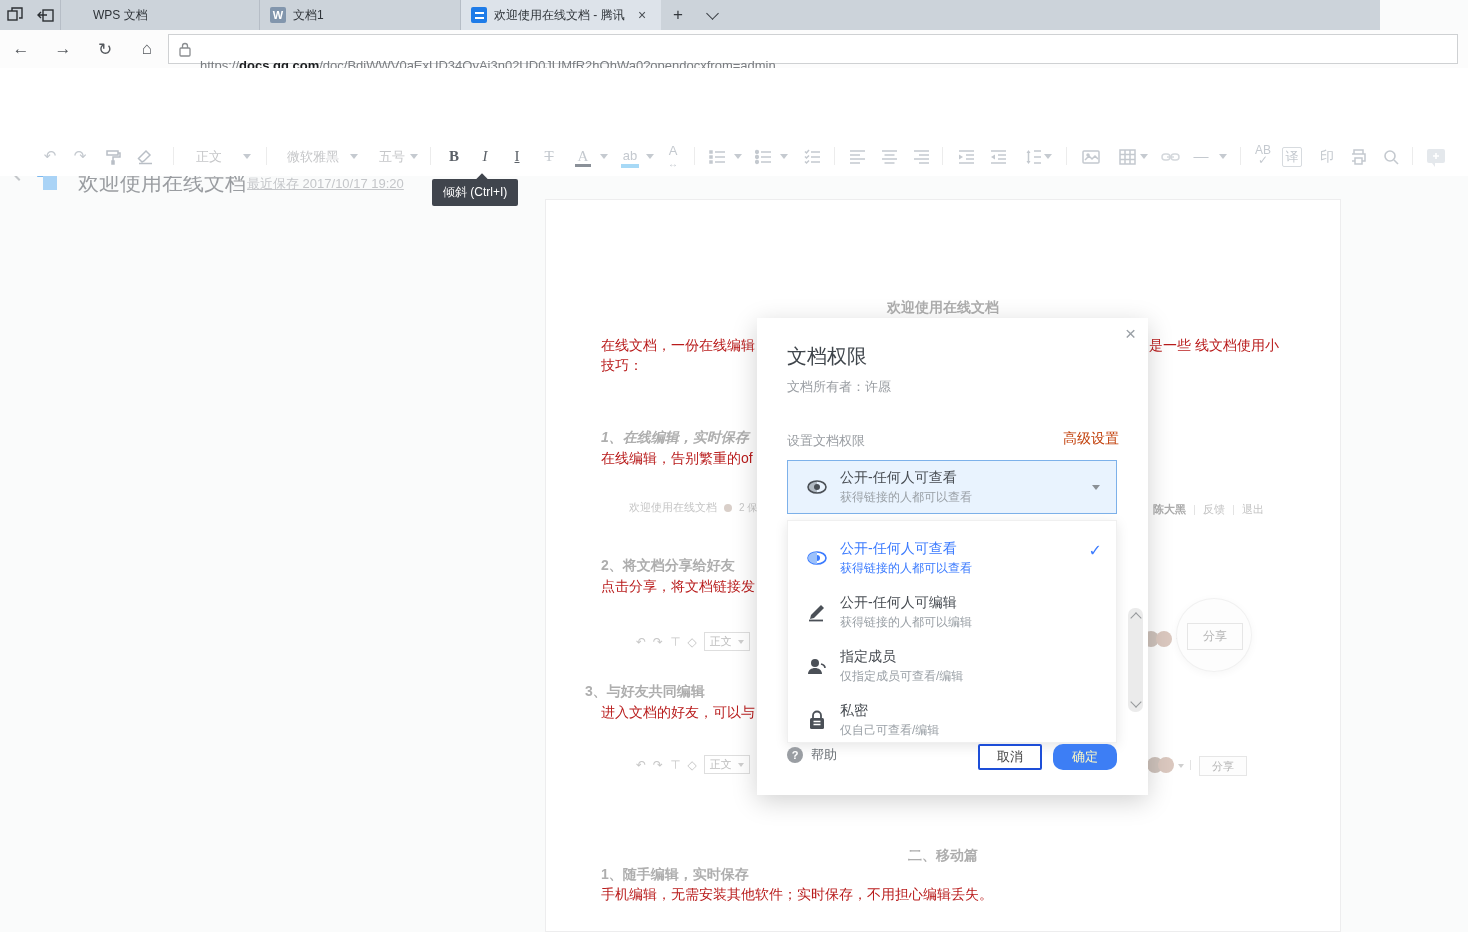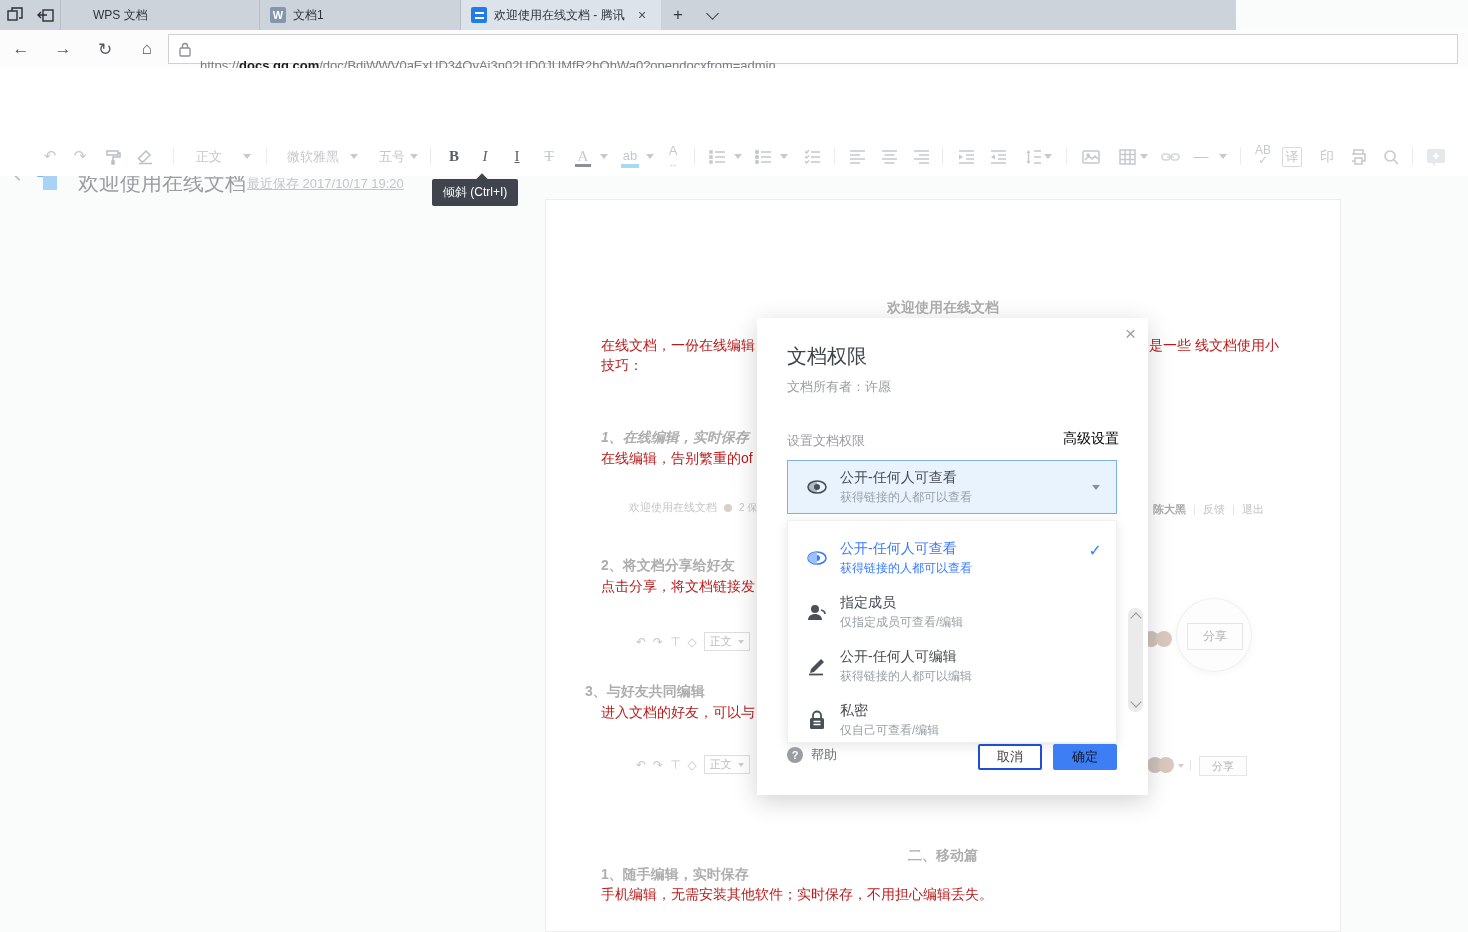--- a/index.html
+++ b/index.html
@@ -1,21 +1,21 @@
 <!DOCTYPE html>
 <html><head>
 <meta charset="utf-8">
 <style>
   html,body{margin:0;padding:0;}
   body{width:1468px;height:932px;font-family:"Liberation Sans","DejaVu Sans",sans-serif;overflow:hidden;background:#fafbfb;}
   #screen{position:relative;width:1468px;height:932px;}
   .abs{position:absolute;}
 
   
-  .tabbar{position:absolute;left:0;top:0;width:1236px;height:30px;background:#ccd3da;display:flex;align-items:stretch;}
+  .tabbar{position:absolute;left:0;top:0;width:1380px;height:30px;background:#ccd3da;display:flex;align-items:stretch;}
   .winbtn{width:30px;display:flex;align-items:center;justify-content:center;color:#2b2f33;}
   .tabsep{width:1px;background:#b6bdc6;margin:0;}
   .tab{display:flex;align-items:center;font-size:12px;color:#2e3338;padding:0 10px;box-sizing:border-box;}
   .tab.inactive1{width:198px;padding-left:32px;}
   .tab.inactive2{width:200px;}
   .tab.active{width:200px;background:#dde3ea;}
   .favicon{width:16px;height:16px;border-radius:2px;margin-right:7px;flex:none;display:flex;flex-direction:column;justify-content:center;align-items:center;}
   .favicon.wps{background:#8296ad;color:#fff;font-size:11px;font-weight:bold;line-height:16px;text-align:center;display:block;}
   .favicon.docs{background:#1f7ce8;gap:3px;}
   .favicon.docs i{display:block;width:9px;height:2px;background:#fff;}
@@ -69,41 +69,41 @@
   .udiv{width:1px;height:10px;background:#e3e3e3;}
   .sharecircle{position:absolute;border-radius:50%;background:#fdfdfd;border:1px solid #f1f1f1;box-shadow:0 2px 8px rgba(0,0,0,0.04);}
   .sharebox{position:absolute;border:1px solid #e6e6e6;background:#fdfdfd;color:#b6b6b6;font-size:12px;display:flex;align-items:center;justify-content:center;}
 
   
   .modal{position:absolute;left:757px;top:318px;width:391px;height:477px;background:#fff;box-shadow:0 6px 24px rgba(0,0,0,0.18);}
   .mclose{position:absolute;right:12px;top:6px;font-size:19px;color:#9aa0a6;line-height:1;}
   .mtitle{position:absolute;left:30px;top:25px;font-size:20px;color:#3f454b;}
   .mowner{position:absolute;left:30px;top:60px;font-size:13px;color:#9a9ea3;}
   .msection{position:absolute;left:30px;top:114px;font-size:13px;color:#9a9ea3;}
-  .mlink{position:absolute;right:29px;top:112px;font-size:14px;color:#000000;}
+  .mlink{position:absolute;right:29px;top:112px;font-size:14px;color:#c2410c;}
   .mselect{position:absolute;left:30px;top:142px;width:330px;height:54px;box-sizing:border-box;background:#e9f3fe;border:1px solid #7db1ea;display:flex;align-items:center;padding-left:18px;}
   .opt-ic{width:22px;height:22px;margin-right:12px;flex:none;}
   .otexts .t1{font-size:14px;color:#474c52;}
   .otexts .t2{font-size:12px;color:#9aa0a6;margin-top:2px;}
   .selcaret{position:absolute;right:16px;top:24px;width:0;height:0;border-left:4px solid transparent;border-right:4px solid transparent;border-top:5px solid #8b9096;}
   .mpanel{position:absolute;left:30px;top:202px;width:330px;height:223px;background:#fff;border:1px solid #f0f0f0;box-shadow:0 3px 12px rgba(0,0,0,0.10);box-sizing:border-box;padding-top:10px;}
   .orow{height:54px;display:flex;align-items:center;padding-left:18px;position:relative;}
   .orow .t1{font-size:14px;color:#474c52;}
   .orow .t2{font-size:12px;color:#9aa0a6;margin-top:2px;}
   .orow.selected .t1,.orow.selected .t2{color:#3a7afe;}
   .ocheck{position:absolute;right:14px;top:10px;color:#3a7afe;font-size:16px;}
   .mscroll{position:absolute;left:371px;top:290px;width:15px;height:104px;background:#ebebeb;border-radius:7px;}
   .mscroll .up,.mscroll .dn{position:absolute;left:4px;width:7px;height:7px;border-left:1.5px solid #96989b;border-bottom:1.5px solid #96989b;}
   .mscroll .up{top:6px;transform:rotate(135deg);}
   .mscroll .dn{bottom:6px;transform:rotate(-45deg);}
   .mfooter-help{position:absolute;left:30px;top:428px;display:flex;align-items:center;gap:8px;font-size:13px;color:#6b7075;}
   .qmark{width:16px;height:16px;border-radius:50%;background:#9a9ea3;color:#fff;font-size:11px;font-weight:bold;text-align:center;line-height:16px;}
   .btn{position:absolute;top:426px;width:64px;height:26px;box-sizing:border-box;font-size:13px;display:flex;align-items:center;justify-content:center;border-radius:2px;}
   .btn.cancel{left:221px;background:#fff;border:2px solid #1d4ed8;color:#404040;}
-  .btn.ok{left:296px;background:#3d7ef5;color:#0f172a;}
+  .btn.ok{left:296px;background:#3d7ef5;color:#fef9c3;border-radius:10px;}
 </style>
 </head>
 <body>
 
 <div id="screen">
 
   <div class="tabbar">
     <div class="winbtn">
       <svg width="16" height="16" viewBox="0 0 16 16" fill="none" stroke="#2b2f33" stroke-width="1.4">
           <rect x="1" y="4" width="9" height="9"></rect>
@@ -370,37 +370,37 @@
             <path d="M11 5a9 6 0 00-9 6 9 6 0 009 6z" fill="#9cc1fb"></path>
           </svg>
         <span class="otexts">
           <div class="t1">公开-任何人可查看</div>
           <div class="t2">获得链接的人都可以查看</div>
         </span>
         <span class="ocheck">✓</span>
       </div>
       <div class="orow">
         <svg class="opt-ic" viewBox="0 0 22 22">
+            <path d="M5 14l10-10 3 3-10 10-4 1z" fill="#4b5057"></path>
+            <path d="M3 19.5h14" stroke="#4b5057" stroke-width="1.8"></path>
+          </svg>
+        <span class="otexts">
+          <div class="t1">公开-任何人可编辑</div>
+          <div class="t2">获得链接的人都可以编辑</div>
+        </span>
+      </div>
+      <div class="orow">
+        <svg class="opt-ic" viewBox="0 0 22 22">
             <circle cx="9" cy="8" r="4" fill="#4b5057"></circle>
             <path d="M2 19c0-4 3.5-6 7-6s7 2 7 6z" fill="#4b5057"></path>
             <path d="M15 9c2 .5 4 2 4 4" stroke="#4b5057" stroke-width="1.6" fill="none"></path>
           </svg>
         <span class="otexts">
           <div class="t1">指定成员</div>
           <div class="t2">仅指定成员可查看/编辑</div>
-        </span>
-      </div>
-      <div class="orow">
-        <svg class="opt-ic" viewBox="0 0 22 22">
-            <path d="M5 14l10-10 3 3-10 10-4 1z" fill="#4b5057"></path>
-            <path d="M3 19.5h14" stroke="#4b5057" stroke-width="1.8"></path>
-          </svg>
-        <span class="otexts">
-          <div class="t1">公开-任何人可编辑</div>
-          <div class="t2">获得链接的人都可以编辑</div>
         </span>
       </div>
       <div class="orow">
         <svg class="opt-ic" viewBox="0 0 22 22">
             <rect x="4" y="9" width="14" height="11" rx="1.5" fill="#4b5057"></rect>
             <path d="M7 9V6.5a4 4 0 018 0V9" stroke="#4b5057" stroke-width="1.8" fill="none"></path>
             <path d="M7.5 12.5h7M7.5 15.5h7" stroke="#fff" stroke-width="1.4"></path>
           </svg>
         <span class="otexts">
           <div class="t1">私密</div>

